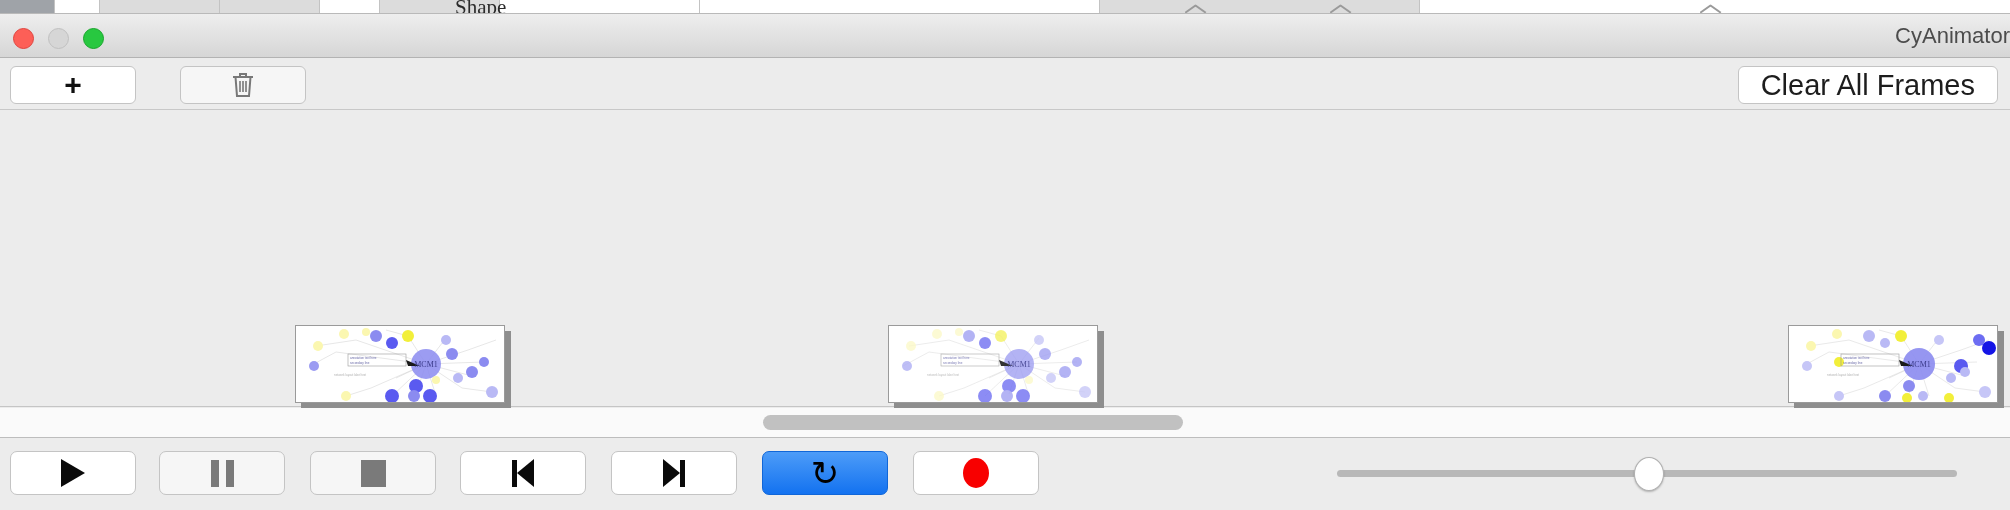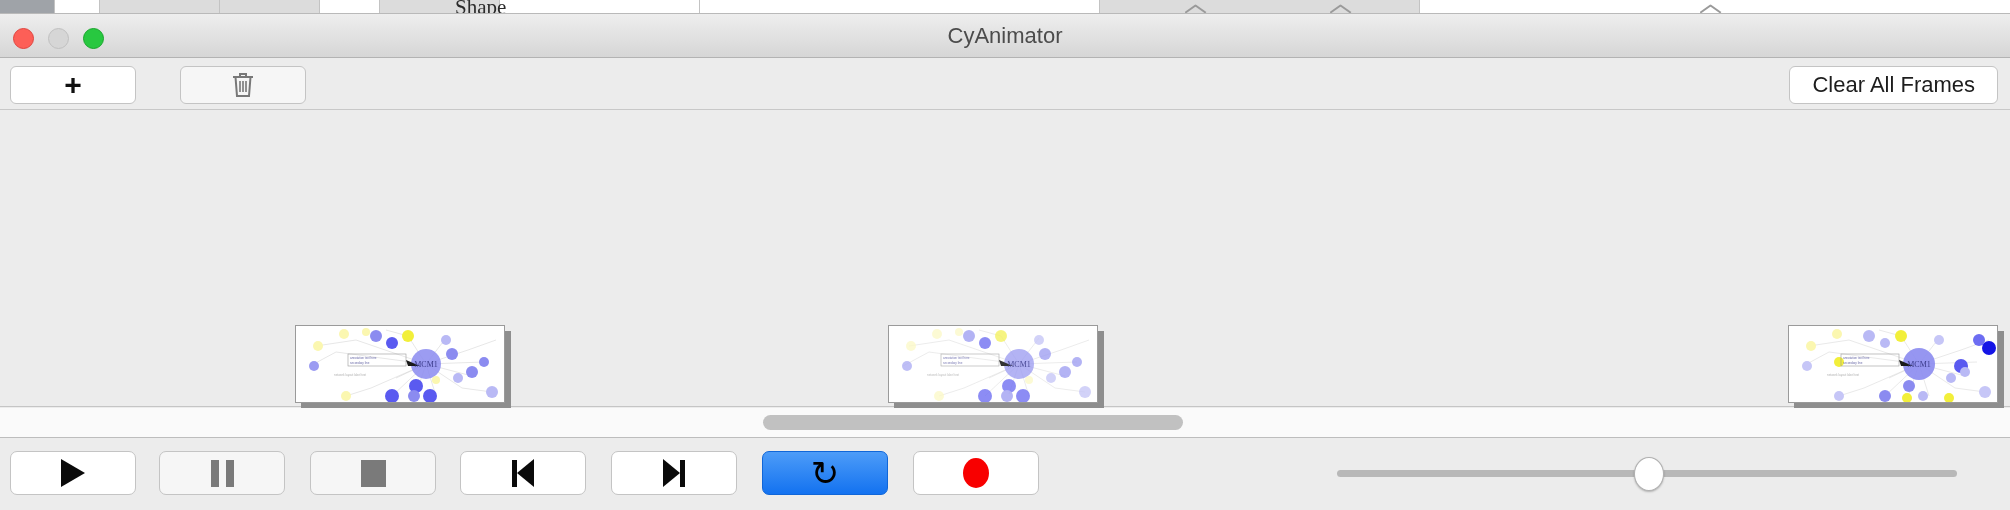--- a/index.html
+++ b/index.html
@@ -47,21 +47,21 @@
     background: linear-gradient(#eeeeee, #d6d6d6);
     border-bottom: 1px solid #b3b3b3;
   }
   .traffic { position: absolute; top: 14px; display: flex; gap: 14px; left: 13px; }
   .light { width: 21px; height: 21px; border-radius: 50%; }
   .light.red    { background: #fd5f57; border: 1px solid #e0443e; }
   .light.yellow { background: #d6d6d6; border: 1px solid #c0c0c0; }
   .light.green  { background: #28c840; border: 1px solid #18a62b; }
   .win-title {
     position: absolute; left: 0; top: 0; width: 2010px; height: 28px;
-    line-height: 44px; text-align: center;
+    line-height: 44px; text-align: right;
     font-size: 22px; color: #4c4c4c;
   }
 
   
   .toolbar {
     position: absolute; left: 0; top: 58px; width: 2010px; height: 52px;
     background: #ececec; border-bottom: 1px solid #c8c8c8;
   }
   .tbtn {
     position: absolute; top: 8px; height: 38px;
@@ -71,21 +71,21 @@
   }
   .tbtn.dim { background: #f6f6f6; }
   .tbtn.add   { left: 10px;  width: 126px; }
   .tbtn.trash { left: 180px; width: 126px; }
   .plus-ico { font-size: 30px; line-height: 1; color: #111; font-weight: bold; }
   .trash-ico svg { display: block; }
   .clear-btn {
     position: absolute; top: 8px; right: 12px; height: 38px;
     padding: 0 22px; border: 1px solid #c4c4c4; border-radius: 6px;
     background: #ffffff; display: flex; align-items: center;
-    font-size: 22px; color: #1d1d1d; white-space: nowrap;
+    font-size: 29px; color: #1d1d1d; white-space: nowrap;
   }
 
   
   .timeline {
     position: absolute; left: 0; top: 110px; width: 2010px; height: 297px;
     background: #ececec; border-bottom: 1px solid #c5c5c5; padding-left: 47px;
   }
   .frame {
     position: absolute; top: 215px; width: 216px; height: 84px;
   }

